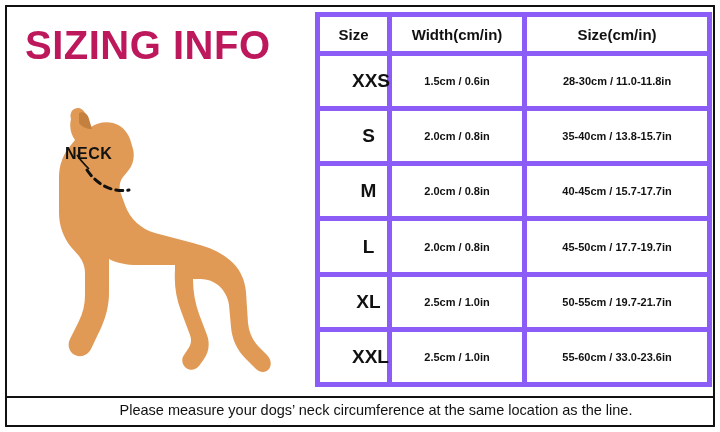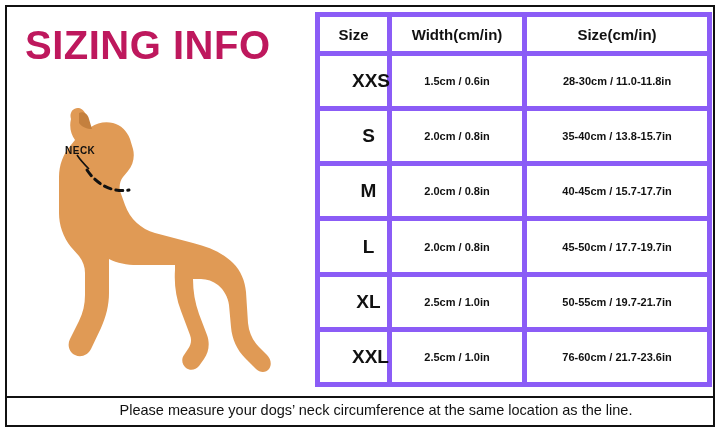--- a/index.html
+++ b/index.html
@@ -49,21 +49,21 @@
     position: absolute;
     left: 10px;
     top: 70px;
     width: 290px;
     height: 300px;
   }
   .neck-label {
     position: absolute;
     left: 48px;
     top: 68px;
-    font-size: 10px;
+    font-size: 16px;
     font-weight: bold;
     color: #111111;
     letter-spacing: 0.5px;
   }
 
   
   .table-wrap {
     position: absolute;
     left: 315px;
     top: 12px;
@@ -237,21 +237,21 @@
           <td class="val-cell">45-50cm / 17.7-19.7in</td>
         </tr>
         <tr>
           <td class="size-cell">XL</td>
           <td class="val-cell">2.5cm / 1.0in</td>
           <td class="val-cell">50-55cm / 19.7-21.7in</td>
         </tr>
         <tr>
           <td class="size-cell">XXL</td>
           <td class="val-cell">2.5cm / 1.0in</td>
-          <td class="val-cell">76-60cm / 21.7-23.6in</td>
+          <td class="val-cell">55-60cm / 33.0-23.6in</td>
         </tr>
       </tbody>
     </table>
   </div>
 
   <div class="footer-rule"></div>
   <div class="footer-note">Please measure your dogs’  neck circumference at the same location as the line.</div>
 </div>
 
 </body></html>

